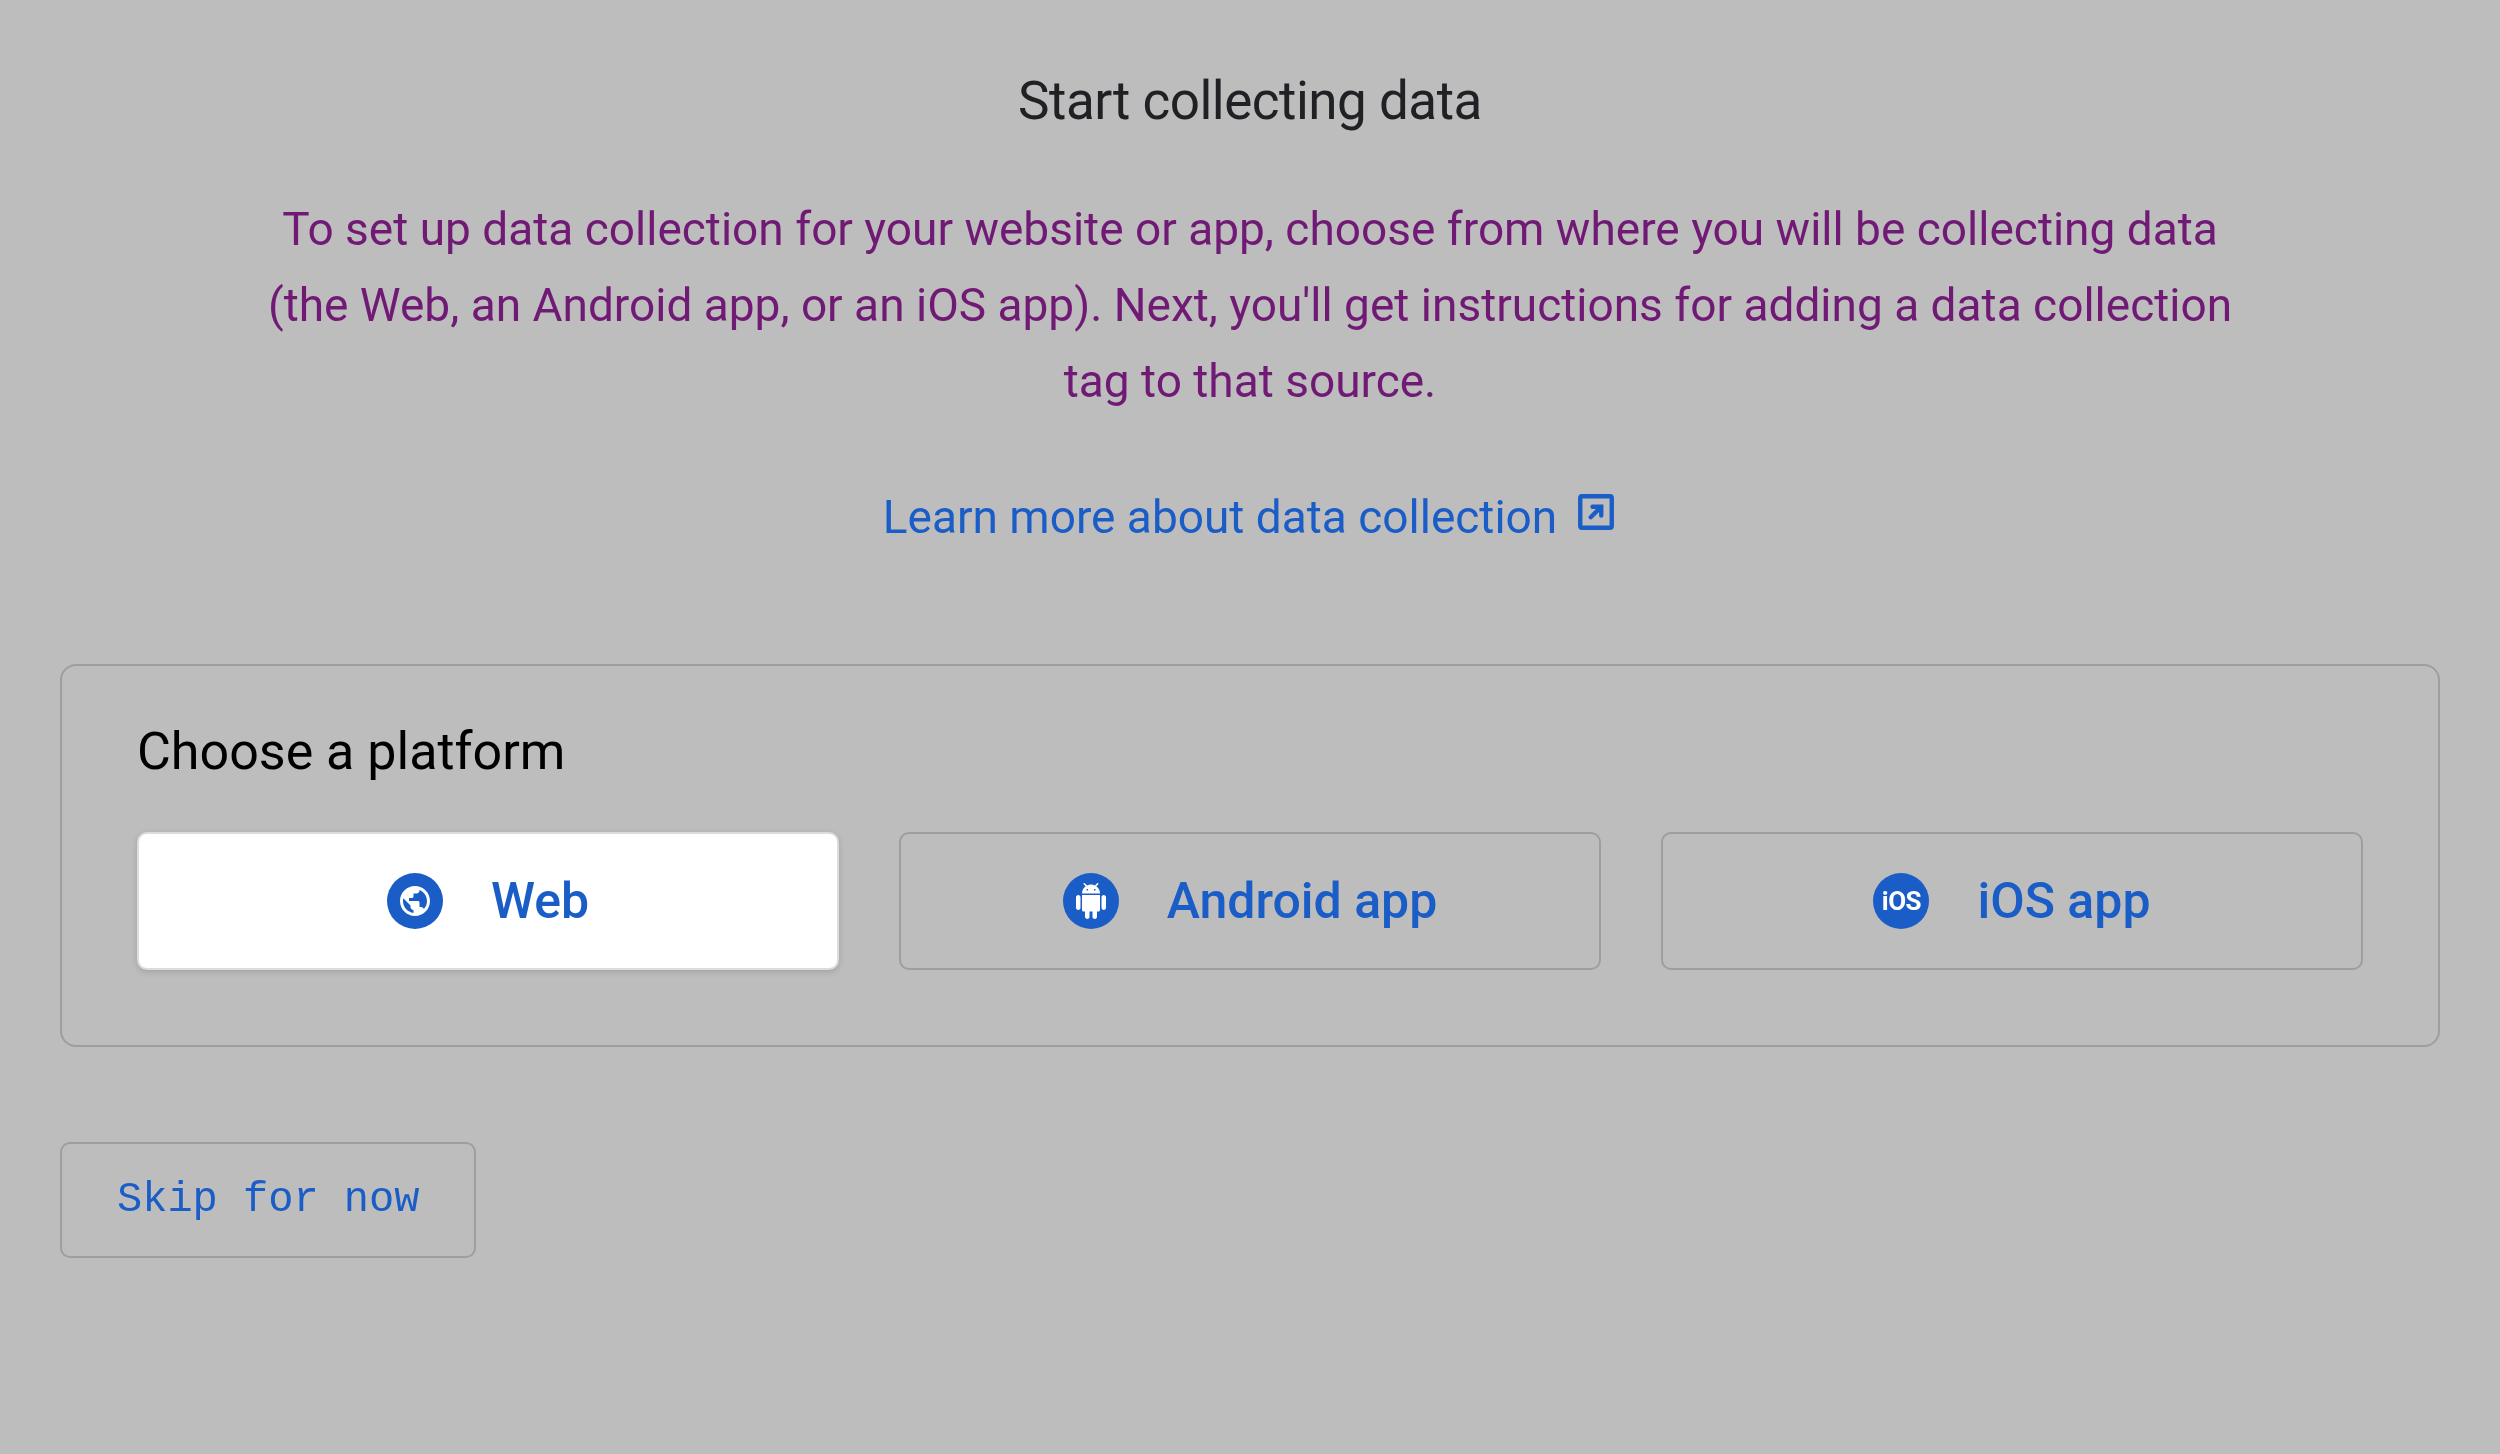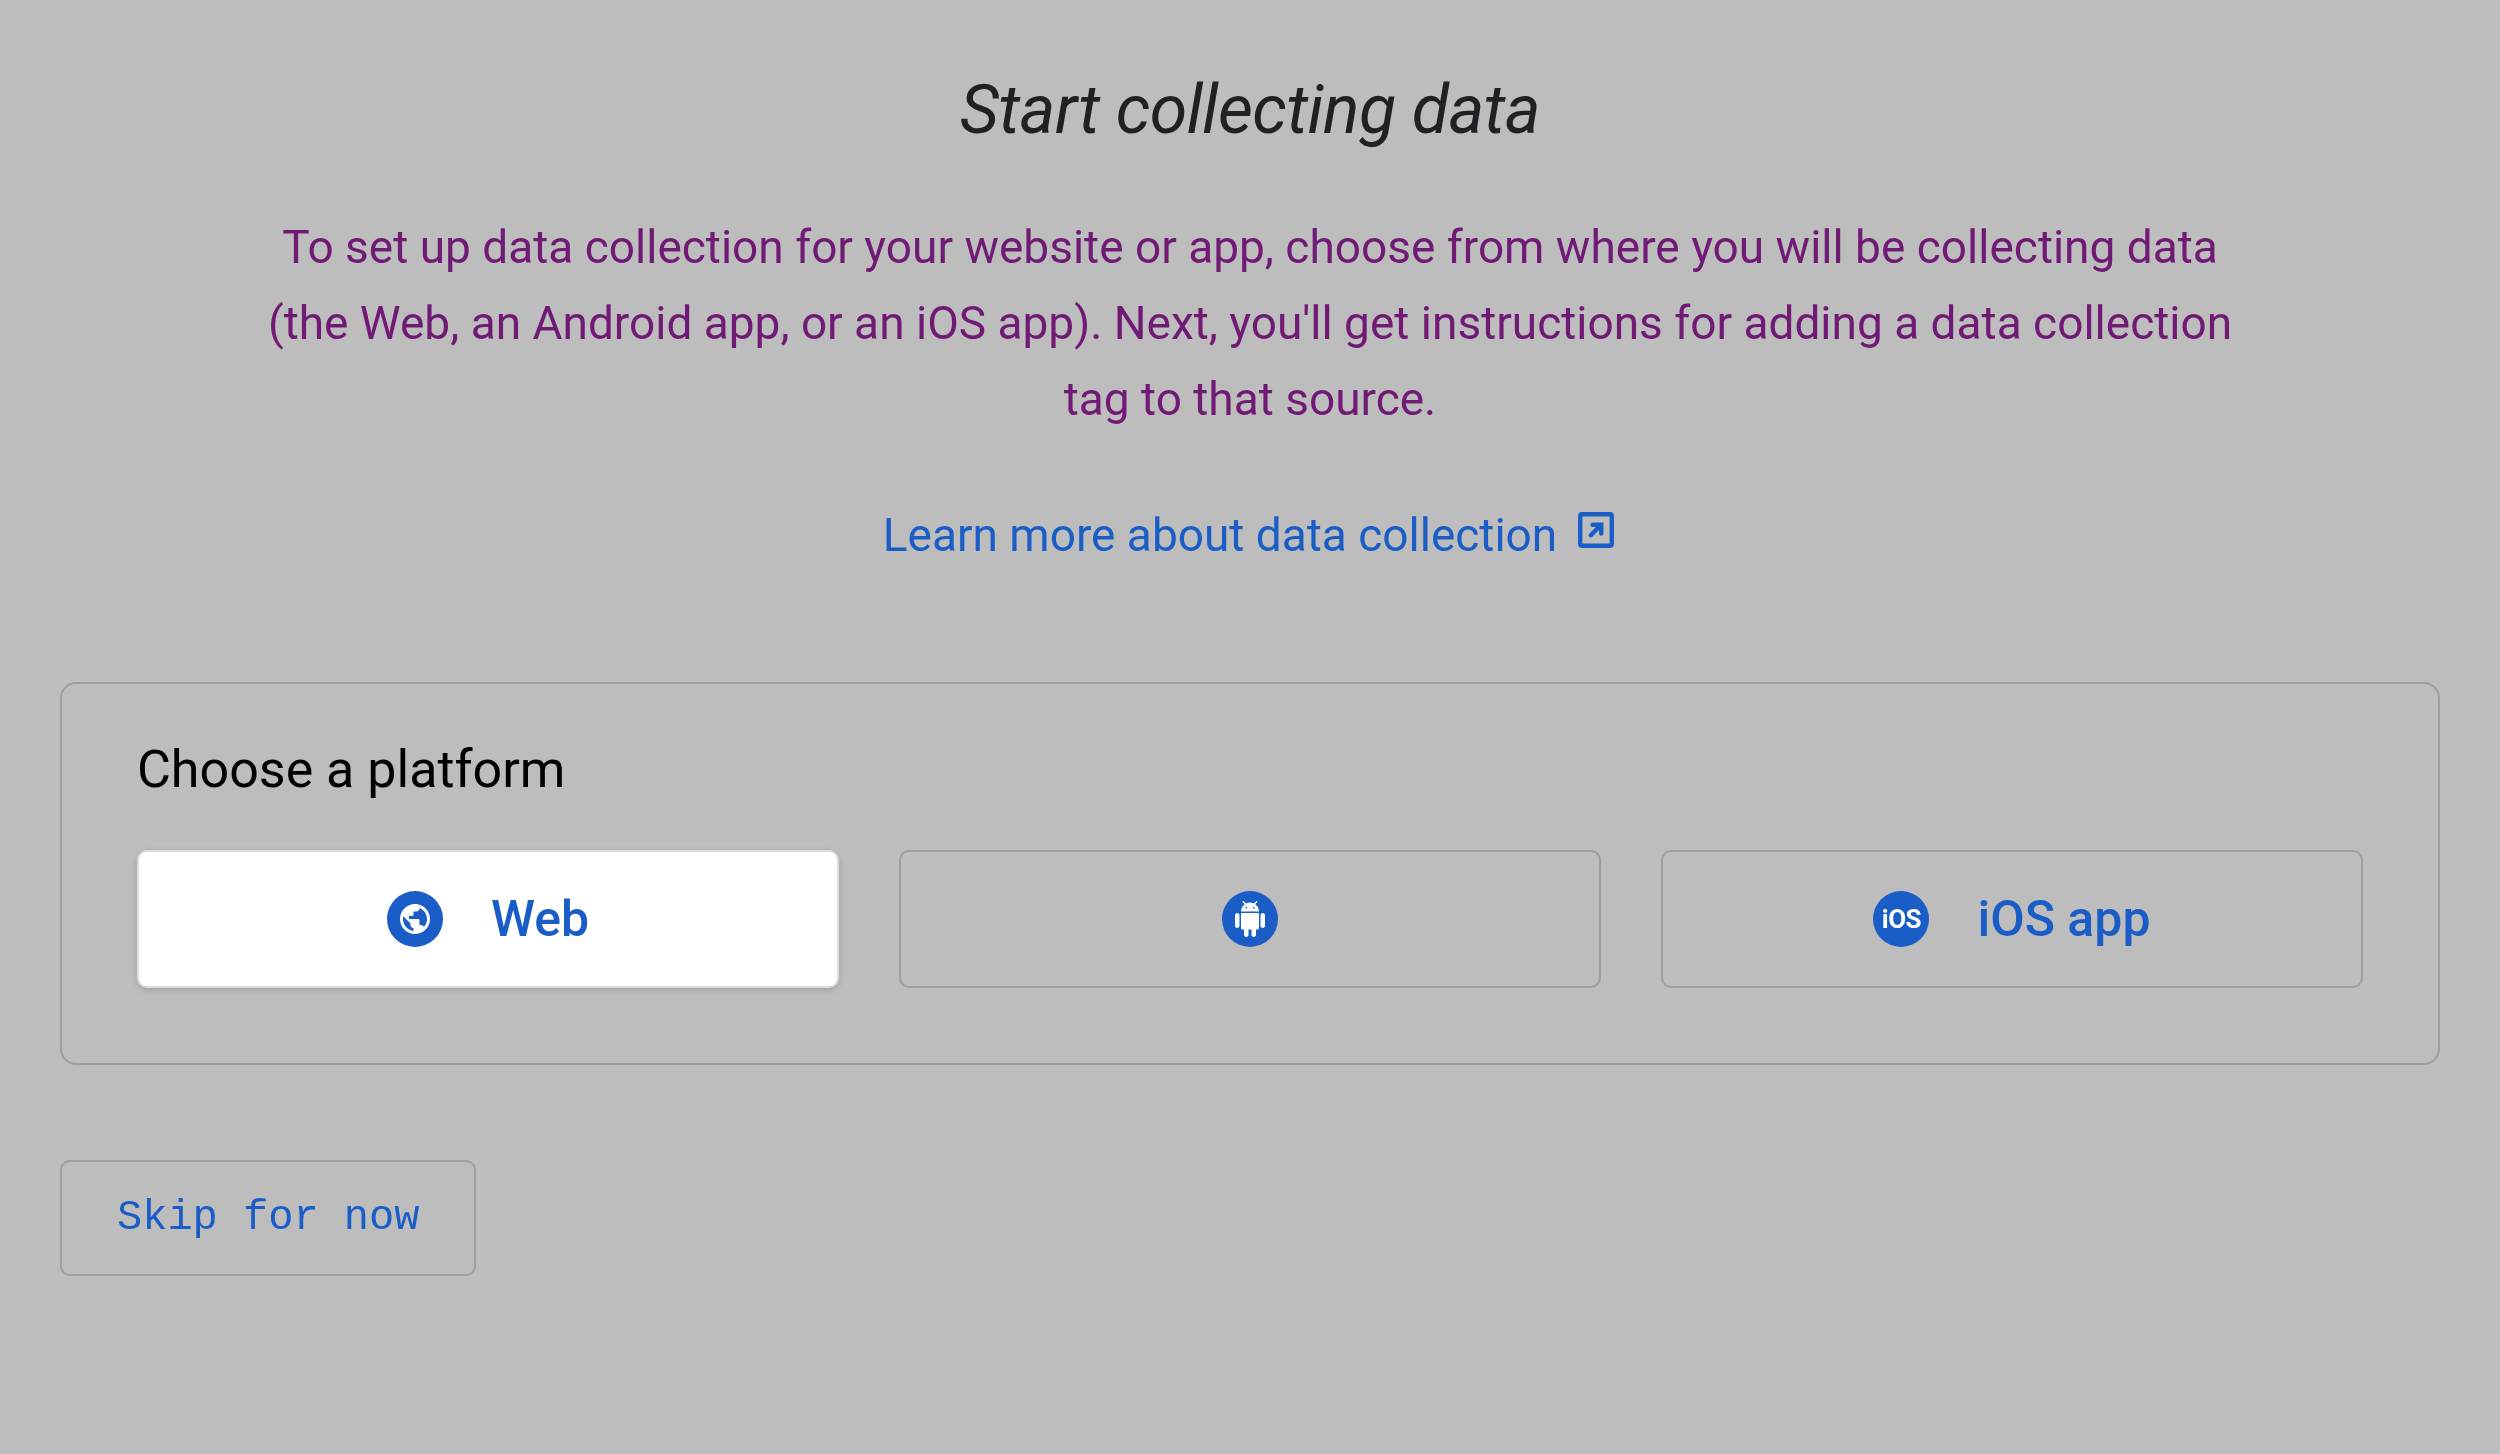--- a/index.html
+++ b/index.html
@@ -22,26 +22,25 @@
     .container {
       width: 2380px;
     }
     
     .header-section {
       text-align: center;
       margin-bottom: 120px;
     }
     
     .page-title {
-      font-size: 68px;
+      font-size: 53px;
       font-weight: 400;
       color: #202124;
       margin-bottom: 60px;
       letter-spacing: -0.5px;
-      font-style: italic;
     }
     
     .page-description {
       font-size: 46px;
       font-weight: 400;
       color: #701a75;
       line-height: 1.65;
       max-width: 2000px;
       margin: 0 auto 70px auto;
     }
@@ -174,20 +173,21 @@
         </span>
         <span>Web</span>
       </button>
 
       <button class="platform-button">
         <span class="platform-icon">
           <svg viewBox="0 0 24 24">
             <path d="M6 18c0 .55.45 1 1 1h1v3.5c0 .83.67 1.5 1.5 1.5s1.5-.67 1.5-1.5V19h2v3.5c0 .83.67 1.5 1.5 1.5s1.5-.67 1.5-1.5V19h1c.55 0 1-.45 1-1V8H6v10zM3.5 8C2.67 8 2 8.67 2 9.5v7c0 .83.67 1.5 1.5 1.5S5 17.33 5 16.5v-7C5 8.67 4.33 8 3.5 8zm17 0c-.83 0-1.5.67-1.5 1.5v7c0 .83.67 1.5 1.5 1.5s1.5-.67 1.5-1.5v-7c0-.83-.67-1.5-1.5-1.5zm-4.97-5.84l1.3-1.3c.2-.2.2-.51 0-.71-.2-.2-.51-.2-.71 0l-1.48 1.48C13.85 1.23 12.95 1 12 1c-.96 0-1.86.23-2.66.63L7.85.15c-.2-.2-.51-.2-.71 0-.2.2-.2.51 0 .71l1.31 1.31C6.97 3.26 6 5.01 6 7h12c0-1.99-.97-3.75-2.47-4.84zM10 5H9V4h1v1zm5 0h-1V4h1v1z"></path>
           </svg>
         </span>
+        <span>Android app</span>
       </button>
 
       <button class="platform-button">
         <span class="platform-icon">
           <span class="ios-icon-text">iOS</span>
         </span>
         <span>iOS app</span>
       </button>
 
     </div>

